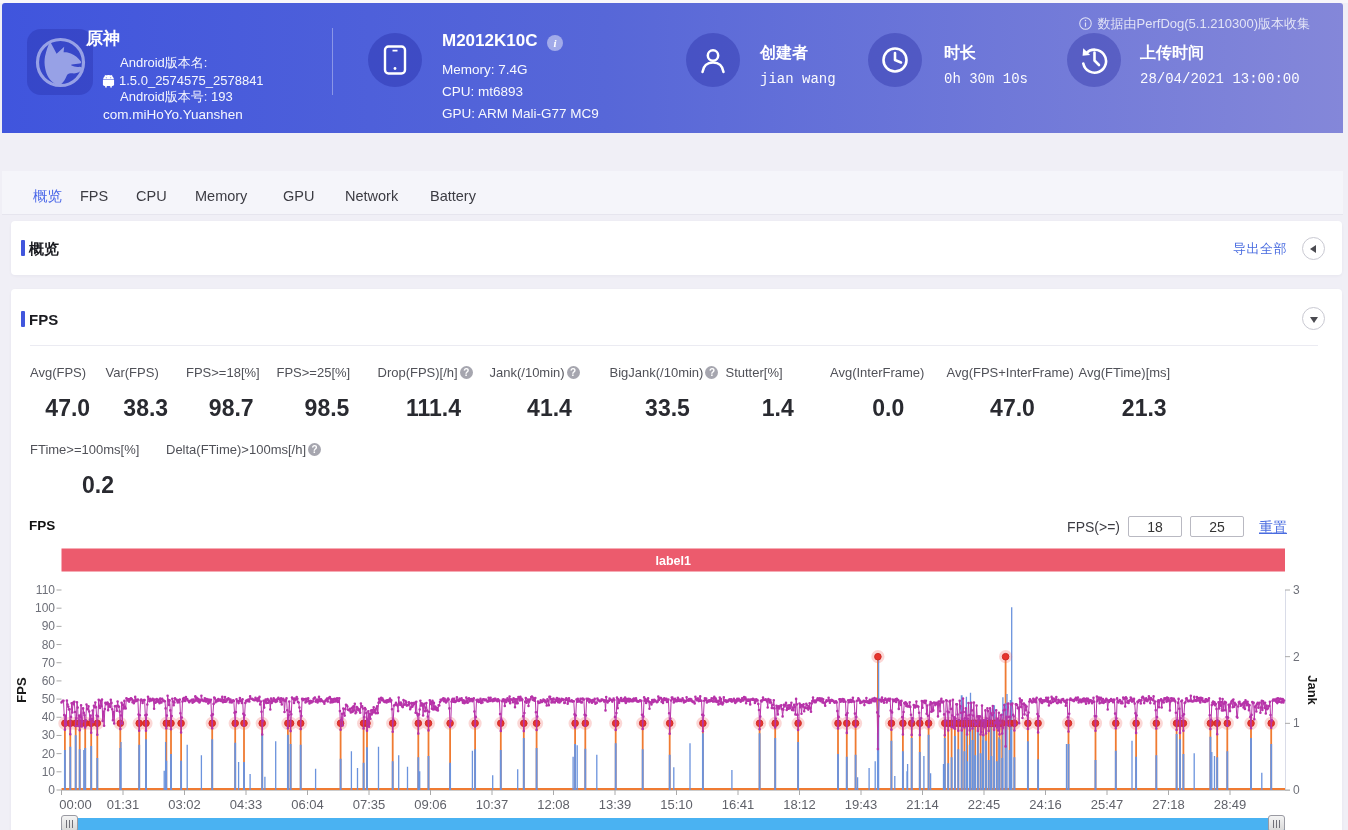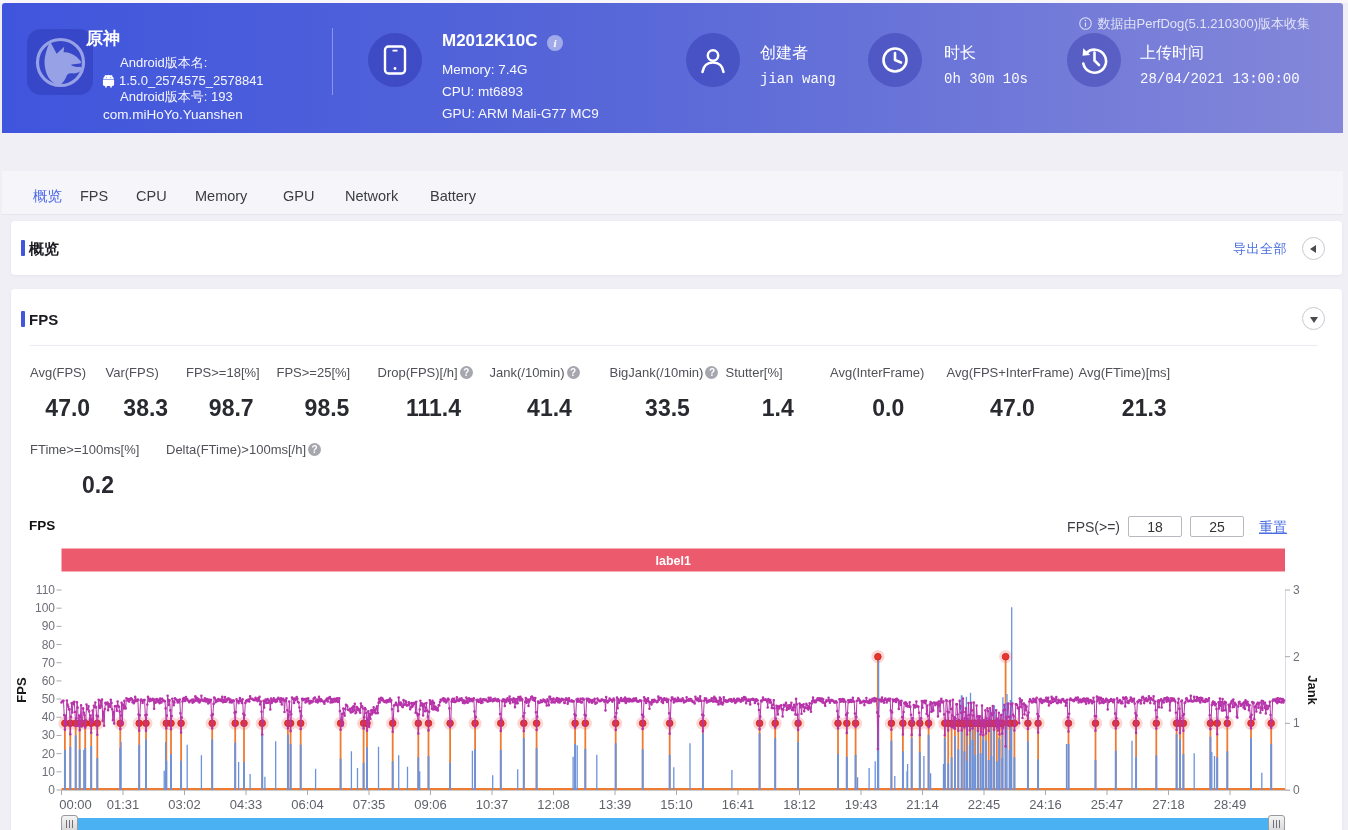--- a/index.html
+++ b/index.html
@@ -39,21 +39,21 @@
     display:flex; align-items:center; justify-content:center;
   }
   .device-title { position:absolute; left:440px; top:28px; font-size:17px; font-weight:700; color:#fff; }
   .info-badge {
     position:absolute; left:545px; top:32px; width:16px; height:16px; border-radius:50%;
     background:rgba(255,255,255,0.45); color:#fff; font-size:11px; font-weight:700;
     font-style:italic; display:flex; align-items:center; justify-content:center;
     font-family:"Liberation Serif", serif;
   }
   .device-line { position:absolute; left:440px; color:rgba(255,255,255,0.96); font-size:13.5px; white-space:nowrap; }
-  .hdr-label { position:absolute; font-size:16px; font-weight:400; color:#fff; white-space:nowrap; }
+  .hdr-label { position:absolute; font-size:16px; font-weight:700; color:#fff; white-space:nowrap; }
   .hdr-value { position:absolute; font-size:14px; color:rgba(255,255,255,0.97); white-space:nowrap;font-family:Liberation Mono, monospace; }
   .collect-info {
     position:absolute; top:12px; right:33px; height:17px;
     font-size:13px; color:rgba(255,255,255,0.78);
     display:flex; align-items:center; gap:6px;
   }
   .note-label { position:absolute; left:22px; top:8px; font-size:13.5px; font-weight:700; color:#fff; }
   .note-input { position:absolute; left:57px; top:8px; width:1100px; font-size:13.5px; color:rgba(255,255,255,0.45); }
 
   

